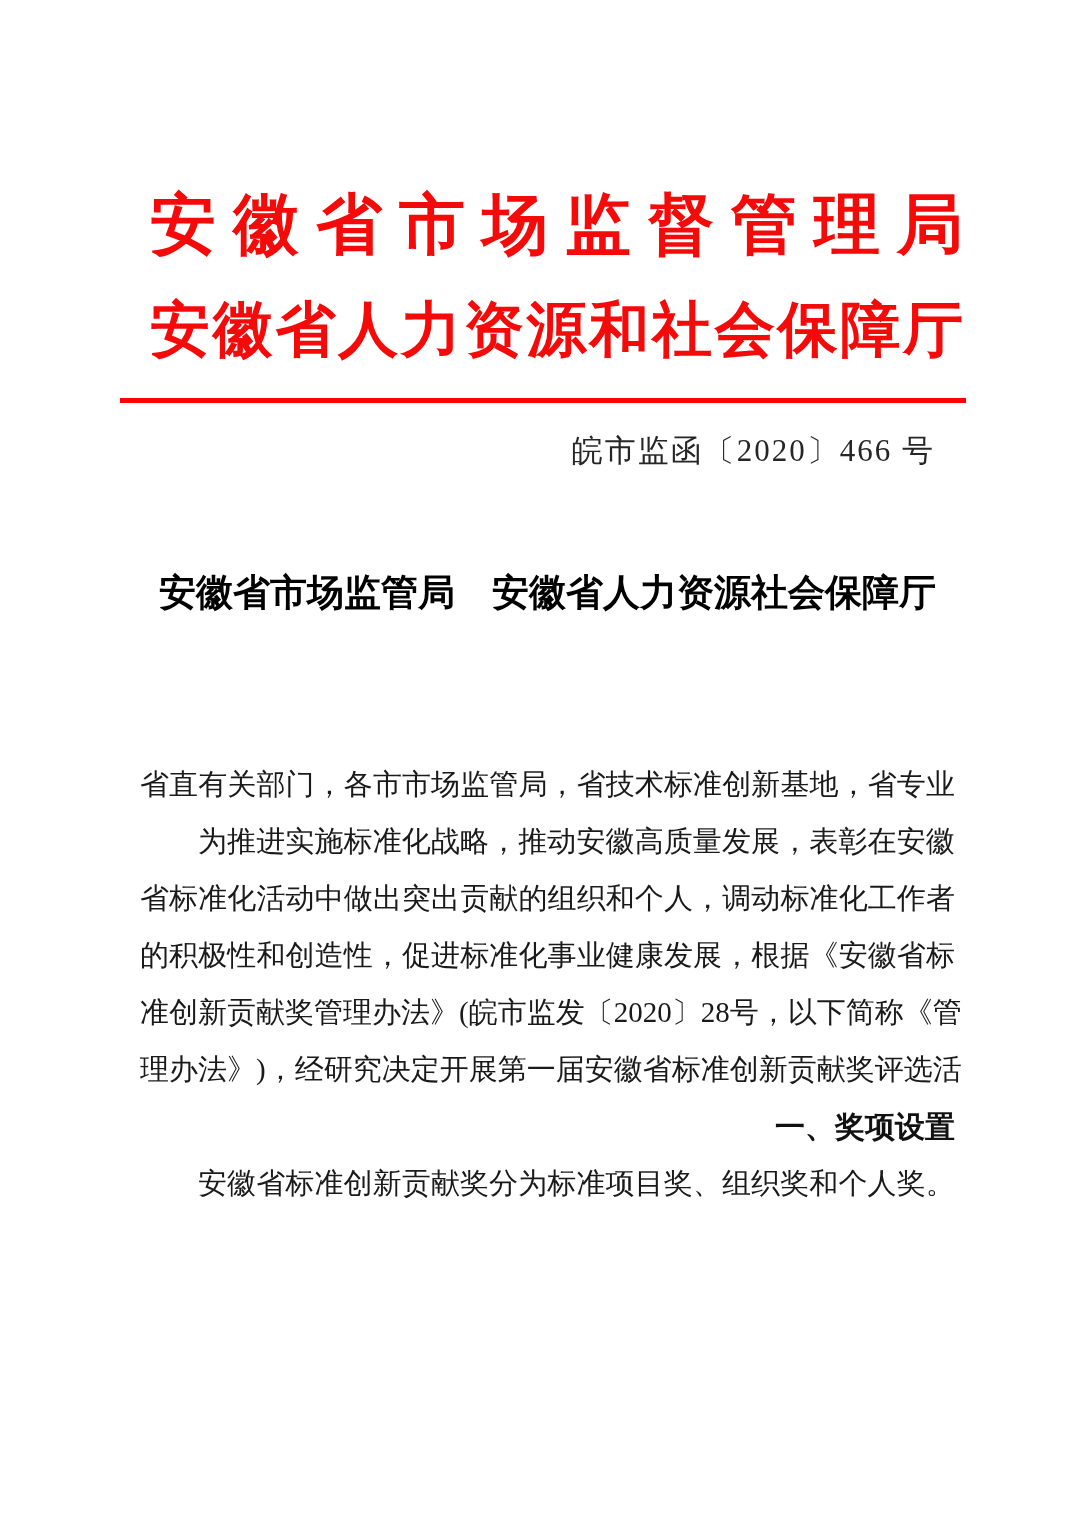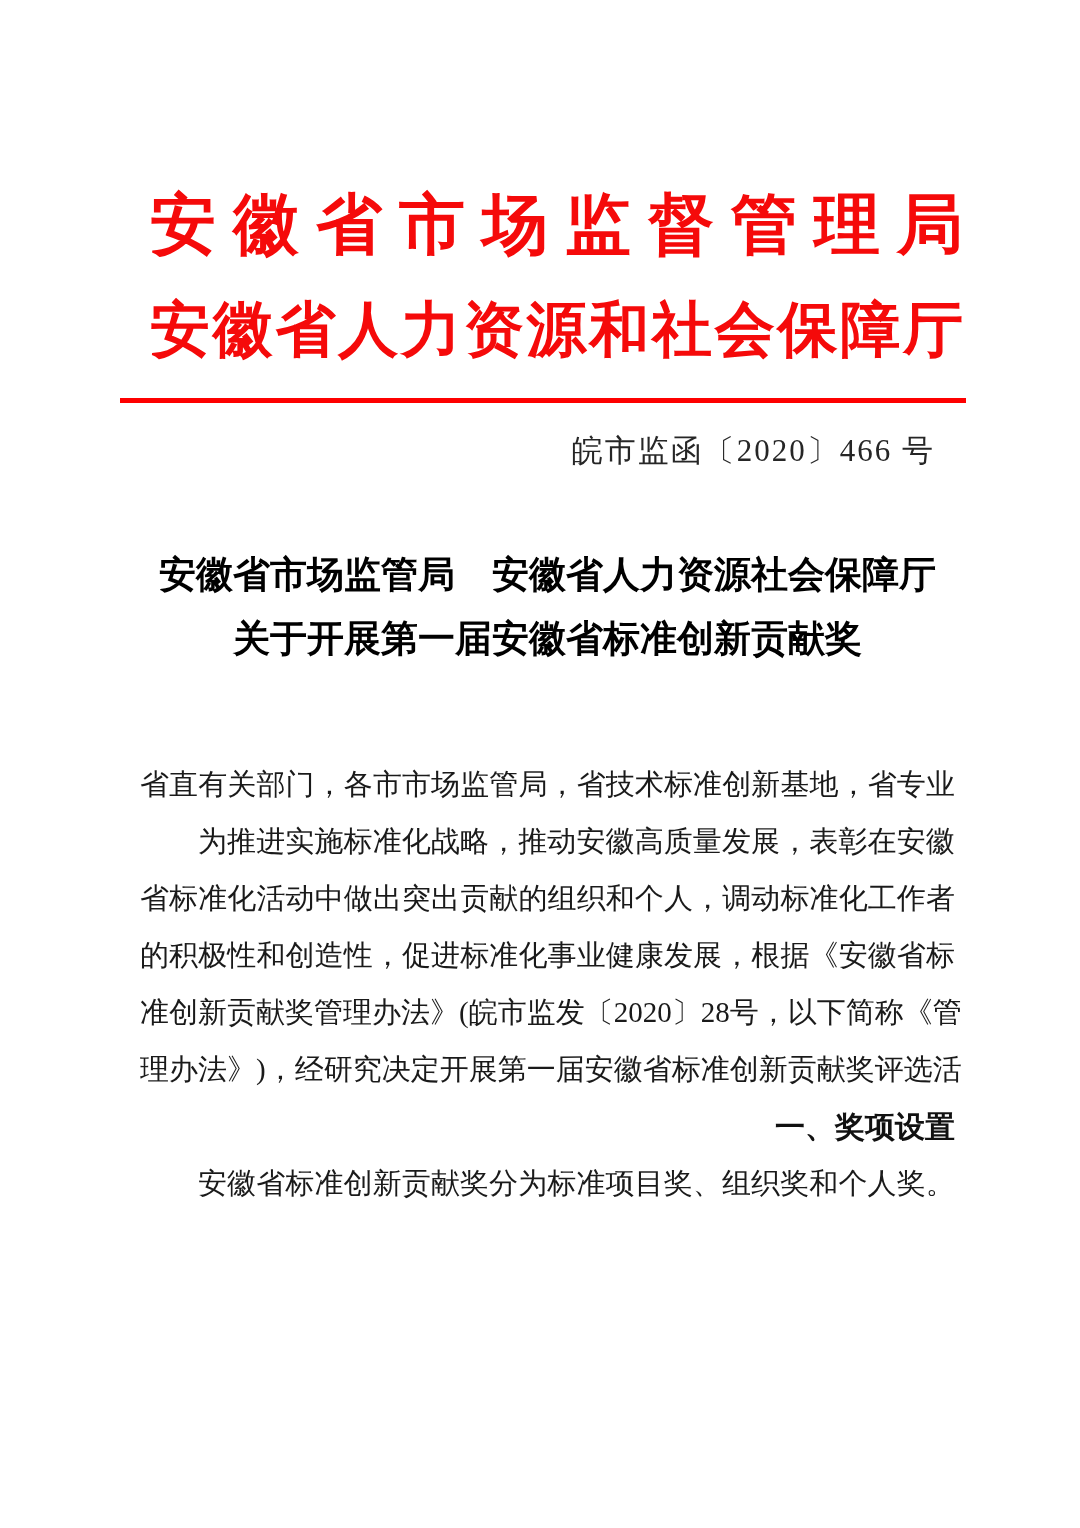--- a/index.html
+++ b/index.html
@@ -50,21 +50,21 @@
     font-size: 31px;
     line-height: 40px;
     color: #262626;
     letter-spacing: 2px;
   }
 
   
   .title-block {
     position: absolute;
     left: 140px;
-    top: 543px;
+    top: 561px;
     width: 815px;
     text-align: center;
     color: #000000;
     font-weight: bold;
     font-size: 37px;
     line-height: 64px;
   }
 
   
   .body-block {
@@ -126,21 +126,20 @@
       <span>障</span>
       <span>厅</span>
     </div>
 
   <div class="red-rule"></div>
 
   <div class="doc-number">皖市监函〔2020〕466 号</div>
 
   <div class="title-block">
     <div>安徽省市场监管局　安徽省人力资源社会保障厅</div>
-    <div>关于开展第一届安徽省标准创新贡献奖</div>
   </div>
 
   <div class="body-block">
     <div class="body-line" data-split="true">
         <span>省</span>
         <span>直</span>
         <span>有</span>
         <span>关</span>
         <span>部</span>
         <span>门</span>

